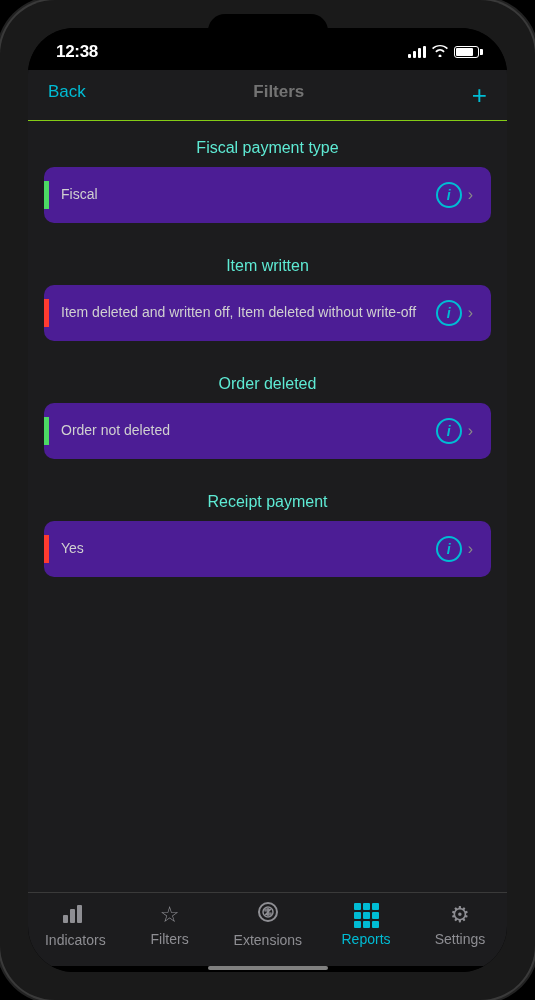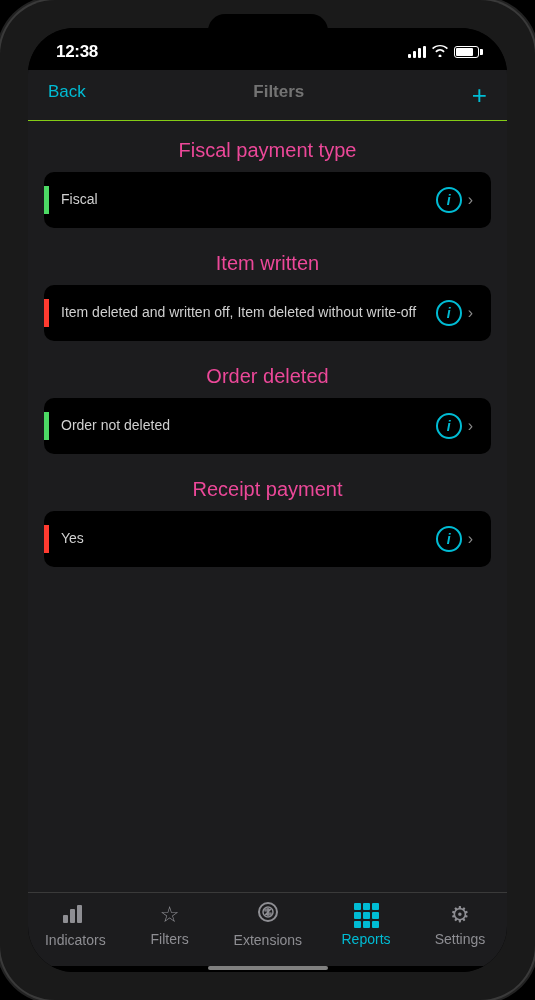--- a/index.html
+++ b/index.html
@@ -175,30 +175,30 @@
     
     .content {
       flex: 1;
       background: #1c1c1e;
       overflow-y: auto;
       padding-bottom: 10px;
     }
 
     
     .section-title {
-      color: #ec4899;
-      font-size: 20px;
+      color: #5eead4;
+      font-size: 16px;
       font-weight: 400;
       text-align: center;
       padding: 18px 20px 10px;
     }
 
     .filter-card {
-      background: #000000;
-      margin: 0 16px 6px;
+      background: #4c1d95;
+      margin: 0 16px 16px;
       border-radius: 10px;
       overflow: hidden;
     }
 
     .filter-item {
       display: flex;
       align-items: center;
       padding: 14px 14px 14px 0;
       min-height: 56px;
     }

